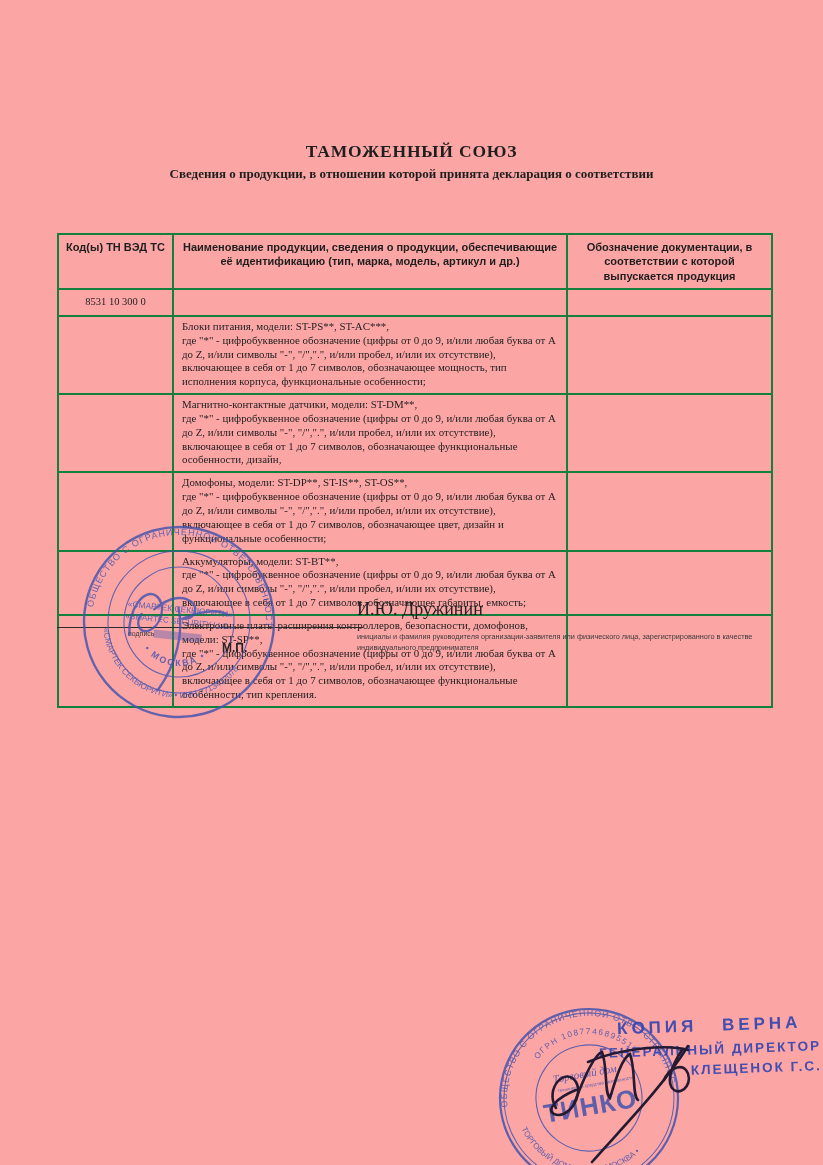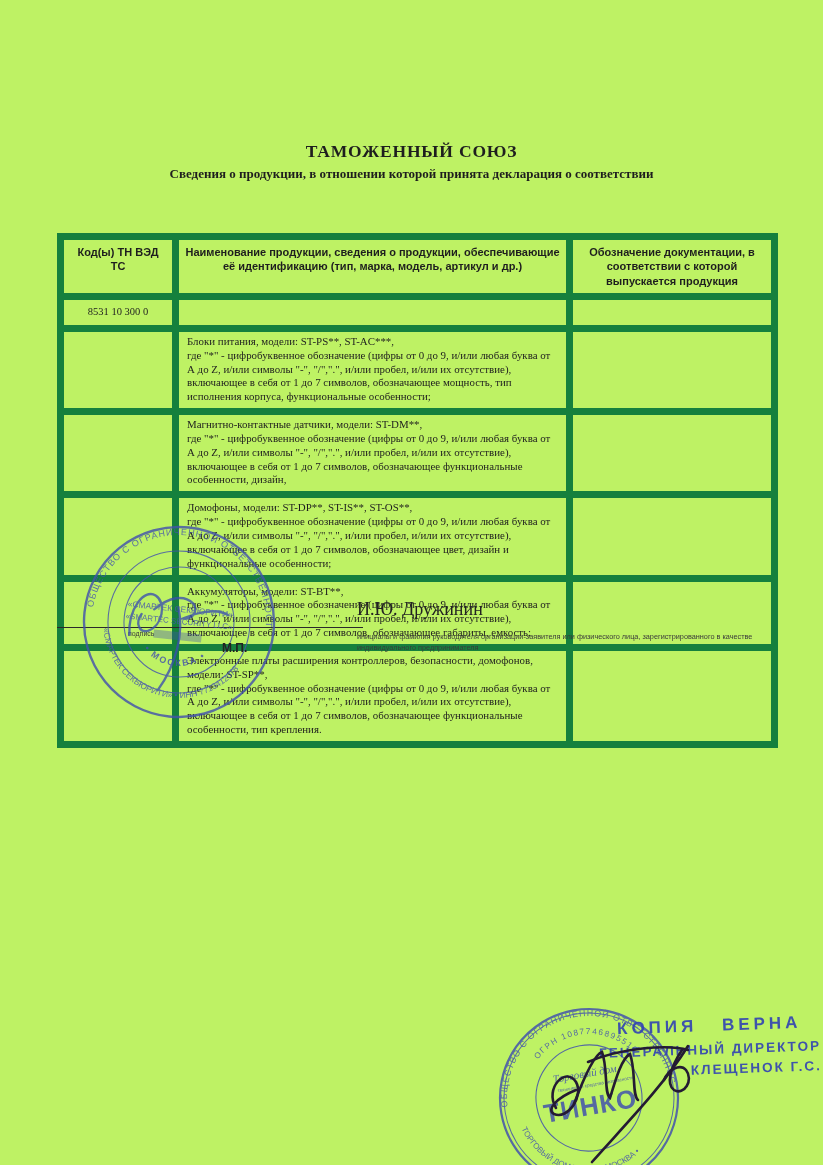--- a/index.html
+++ b/index.html
@@ -1,30 +1,30 @@
 <!DOCTYPE html>
 <html><head>
 <meta charset="utf-8">
 <style>
   html,body{margin:0;padding:0;background:#d9d9d9;}
   .page{
     position:relative;width:823px;height:1165px;margin:0 auto;
-    background:#bef264;overflow:hidden;
+    background:#fca5a5;overflow:hidden;
     font-family:"Liberation Serif", serif;color:#1e1e1e;
   }
   
   .titles{position:absolute;top:141px;left:0;width:100%;text-align:center;}
   .t1{font-size:17.5px;font-weight:bold;letter-spacing:.8px;}
   .t2{font-size:15px;font-weight:bold;margin-top:4px;}
   .t3{font-size:16.5px;font-weight:bold;margin-top:3px;}
   .sub{font-size:13px;font-weight:bold;margin-top:4px;}
   
   .tablewrap{position:absolute;left:57px;top:233px;width:714px;}
   table.decl{border-collapse:collapse;width:100%;table-layout:fixed;}
-  table.decl th,table.decl td{border:7px solid #15803d;vertical-align:top;}
+  table.decl th,table.decl td{border:2px solid #15803d;vertical-align:top;}
   table.decl th{
     font-family:"Liberation Sans", sans-serif;font-size:11px;font-weight:bold;
     text-align:center;padding:5px 6px;line-height:1.3;height:36px;vertical-align:top;
   }
   td.code-cell{font-size:10.5px;text-align:center;padding:6px 4px;height:13px;}
   td.empty-cell{padding:1px 4px;}
   td.content-cell{font-size:10.9px;line-height:1.27;padding:3px 8px 4px 8px;}
   .row-title{display:block;}
   .row-body{display:block;}
   .h1{height:60px}.h2{height:48px}.h3{height:49px}.h4{height:48px}.h5{height:63px}

